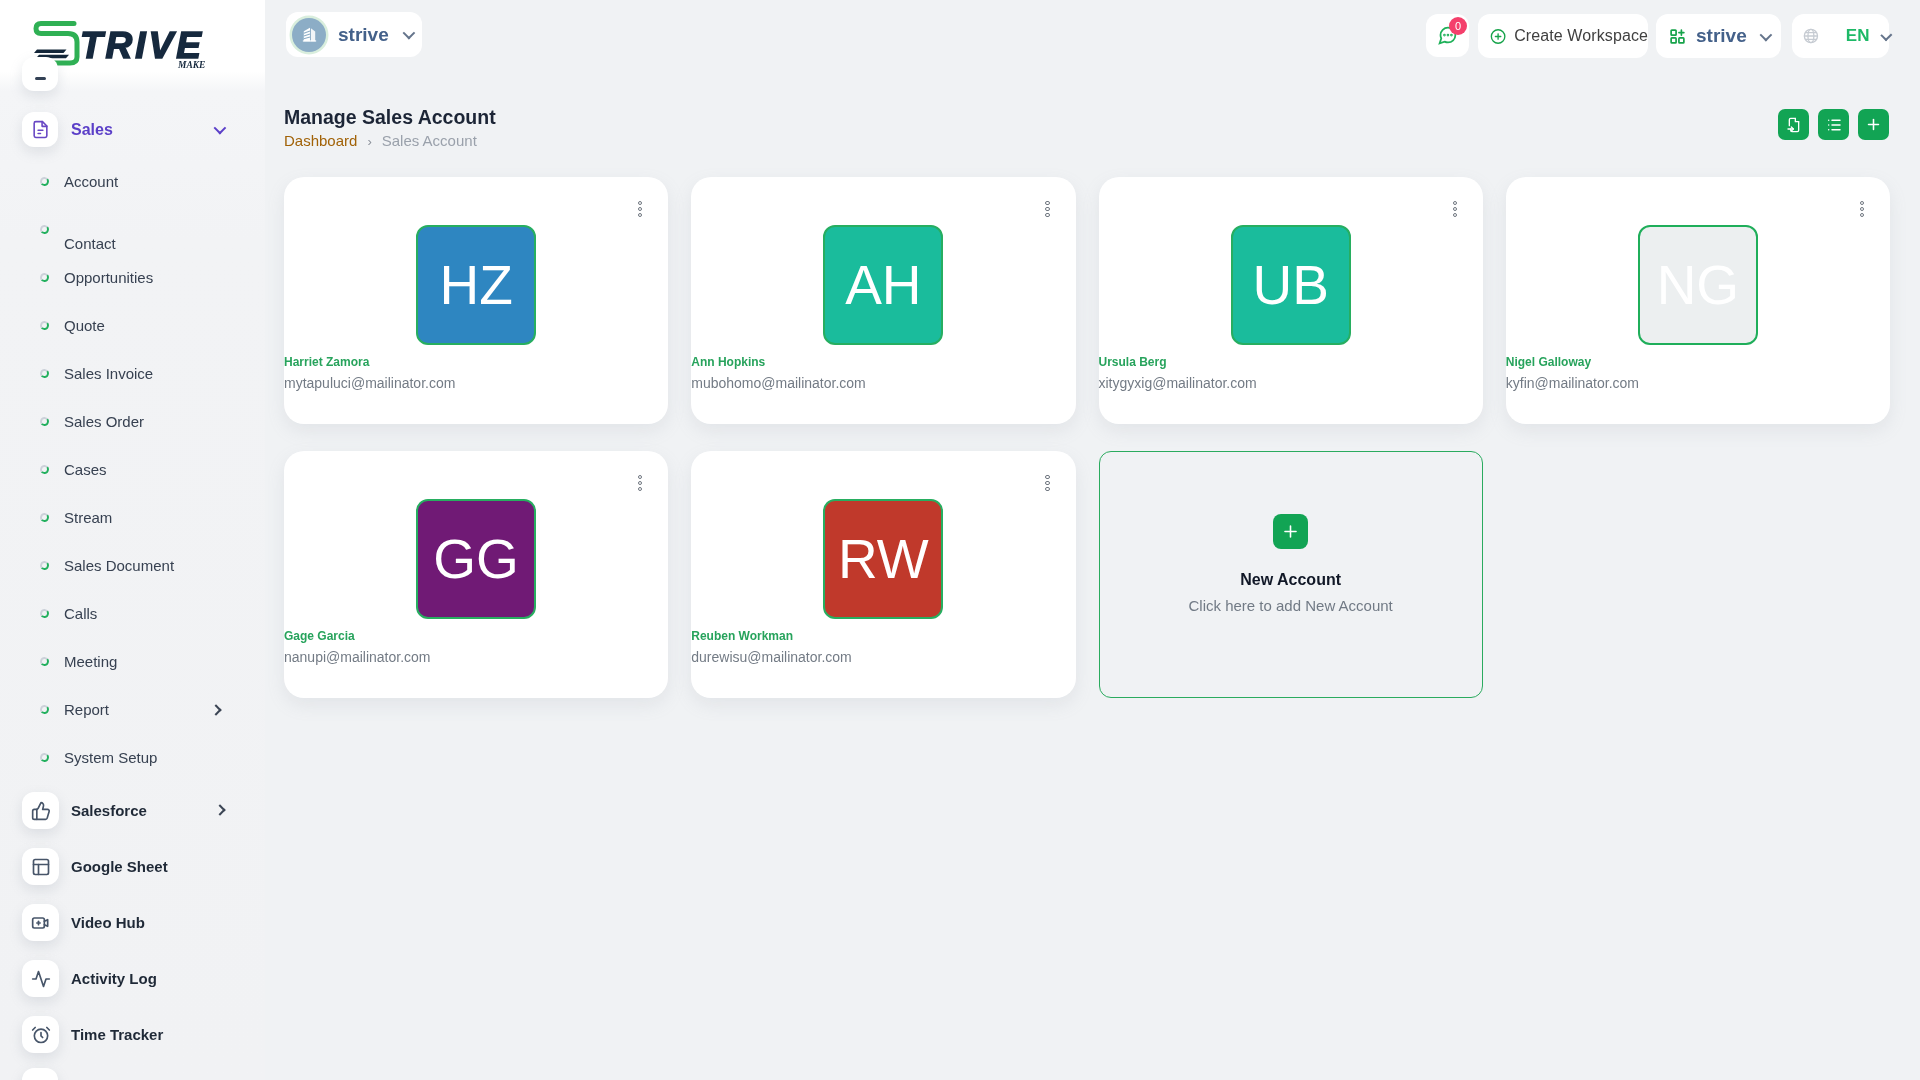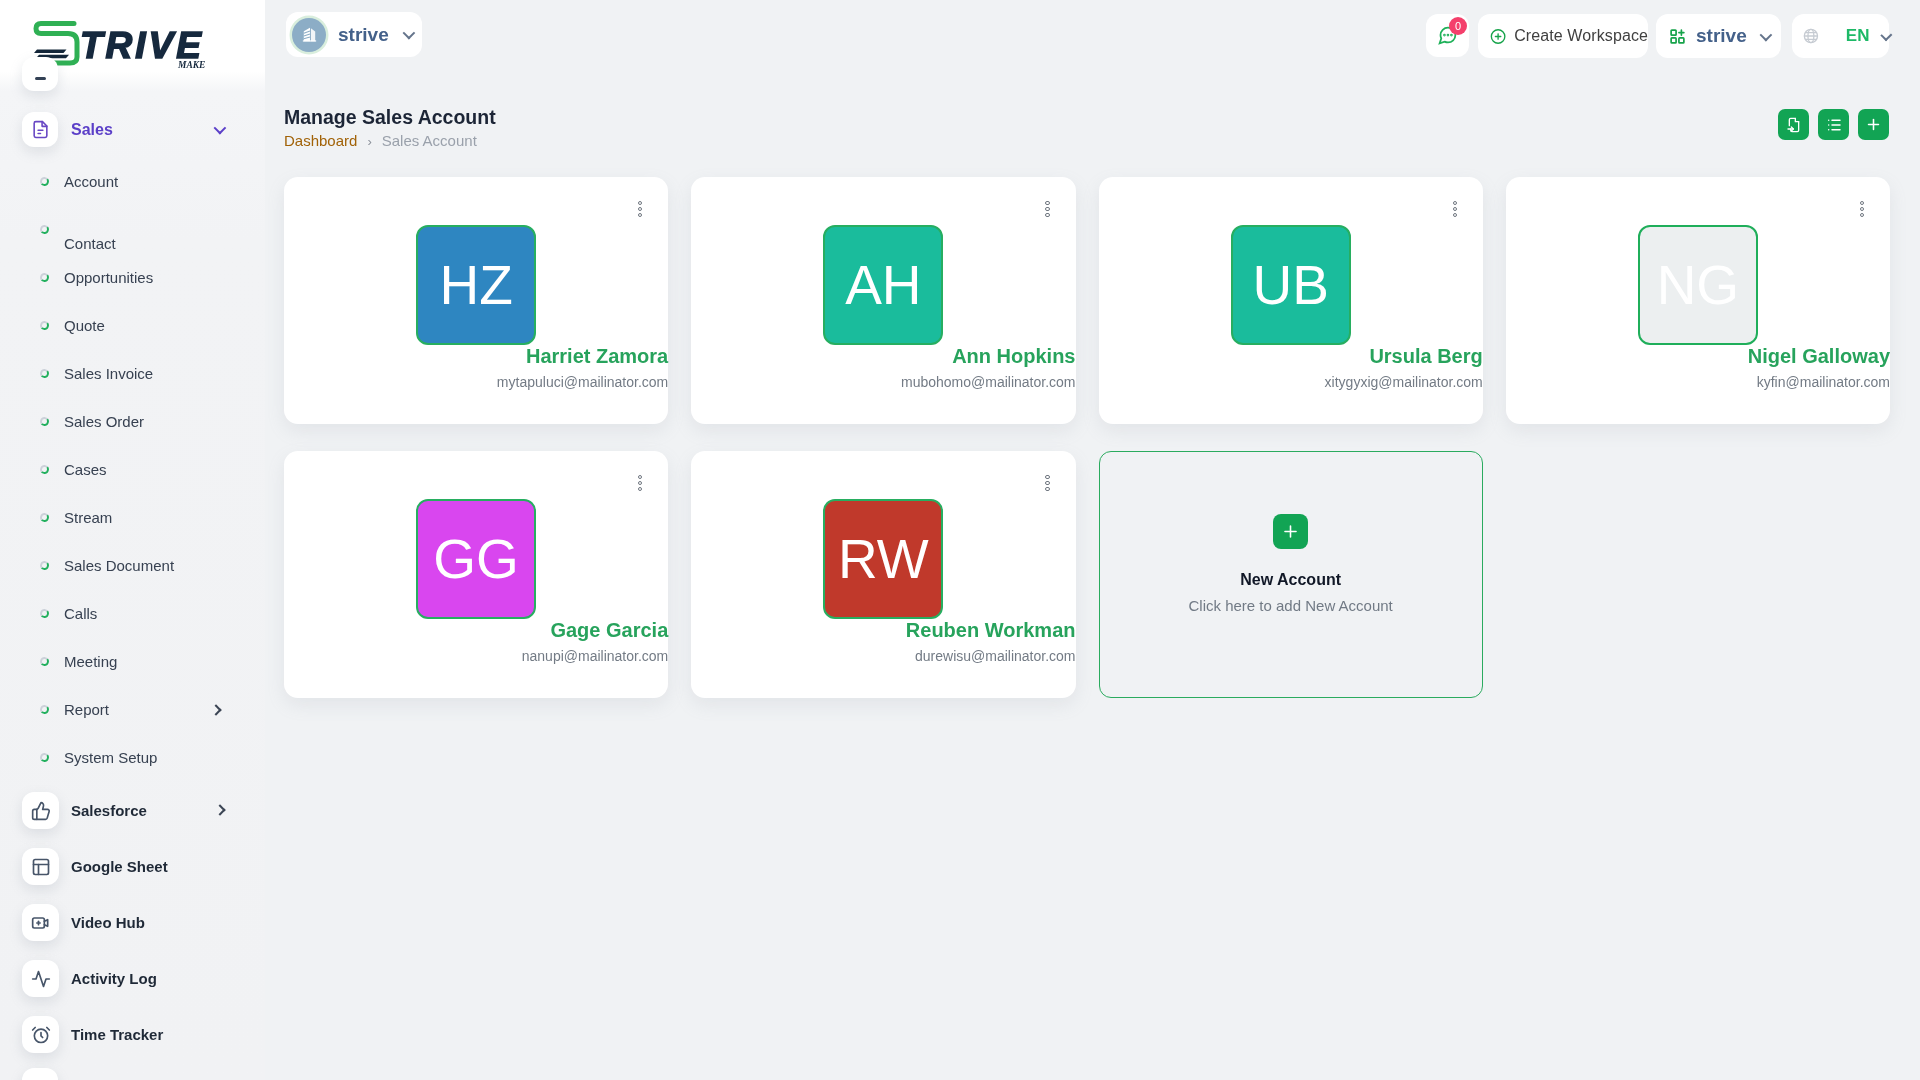--- a/index.html
+++ b/index.html
@@ -42,27 +42,27 @@
   .crumbs { position:absolute; left:284px; top:132px; font-size:15px; color:#9aa1ab; }
   .crumbs .db { color:#a16207; }
   .crumbs .sep { margin:0 10px; color:#8d939c; font-size:13px; }
 
   .actbtn { position:absolute; top:109px; width:31px; height:31px; background:#12a454; border-radius:7px;
      display:flex; align-items:center; justify-content:center; }
 
   
   .grid { position:absolute; left:284px; top:177px; width:1606px; display:grid;
      grid-template-columns:repeat(4, 1fr); column-gap:23px; row-gap:27px; }
-  .card { background:#fff; border-radius:14px; height:247px; position:relative;
-     box-shadow:0 7px 18px rgba(140,150,165,.14); text-align:right; }
+  .card { background:#fff; border-radius:20px; height:247px; position:relative;
+     box-shadow:0 7px 18px rgba(140,150,165,.14); text-align:left; }
   .dots { position:absolute; top:22px; right:26px; }
   .dots i { display:block; width:4.2px; height:4.2px; border:1.5px solid #6f7680; border-radius:50%; margin:1.8px auto; }
   .avatar { width:120px; height:120px; margin:48px auto 0; border-radius:12px; border:2px solid #27ae60;
      color:#fff; font-size:55px; display:flex; align-items:center; justify-content:center; }
-  .cname { font-size:20px; font-weight:700; color:#27a35c; }
+  .cname { margin-top:10px; font-size:12px; font-weight:700; color:#27a35c; }
   .cmail { margin-top:6px; font-size:14px; color:#737b85; }
 
   .newcard { border:1px solid #2aab5e; border-radius:12px; height:247px; text-align:center; }
   .newplus { width:35px; height:35px; margin:62px auto 0; background:#12a454; border-radius:8px;
      display:flex; align-items:center; justify-content:center; }
   .nc-t { margin-top:22px; font-size:16px; font-weight:700; color:#111827; }
   .nc-s { margin-top:8px; font-size:15px; color:#717a85; }
 </style>
 </head>
 <body>
@@ -296,21 +296,21 @@
     <div class="avatar" style="background:#eceff0; border-color:#1fae5a;">NG</div>
     <div class="cname">Nigel Galloway</div>
     <div class="cmail">kyfin@mailinator.com</div>
   </div>
   <div class="card">
     <div class="dots">
         <i></i>
         <i></i>
         <i></i>
       </div>
-    <div class="avatar" style="background:#d946ef;">GG</div>
+    <div class="avatar" style="background:#701a75;">GG</div>
     <div class="cname">Gage Garcia</div>
     <div class="cmail">nanupi@mailinator.com</div>
   </div>
   <div class="card">
     <div class="dots">
         <i></i>
         <i></i>
         <i></i>
       </div>
     <div class="avatar" style="background:#c0392b;">RW</div>

